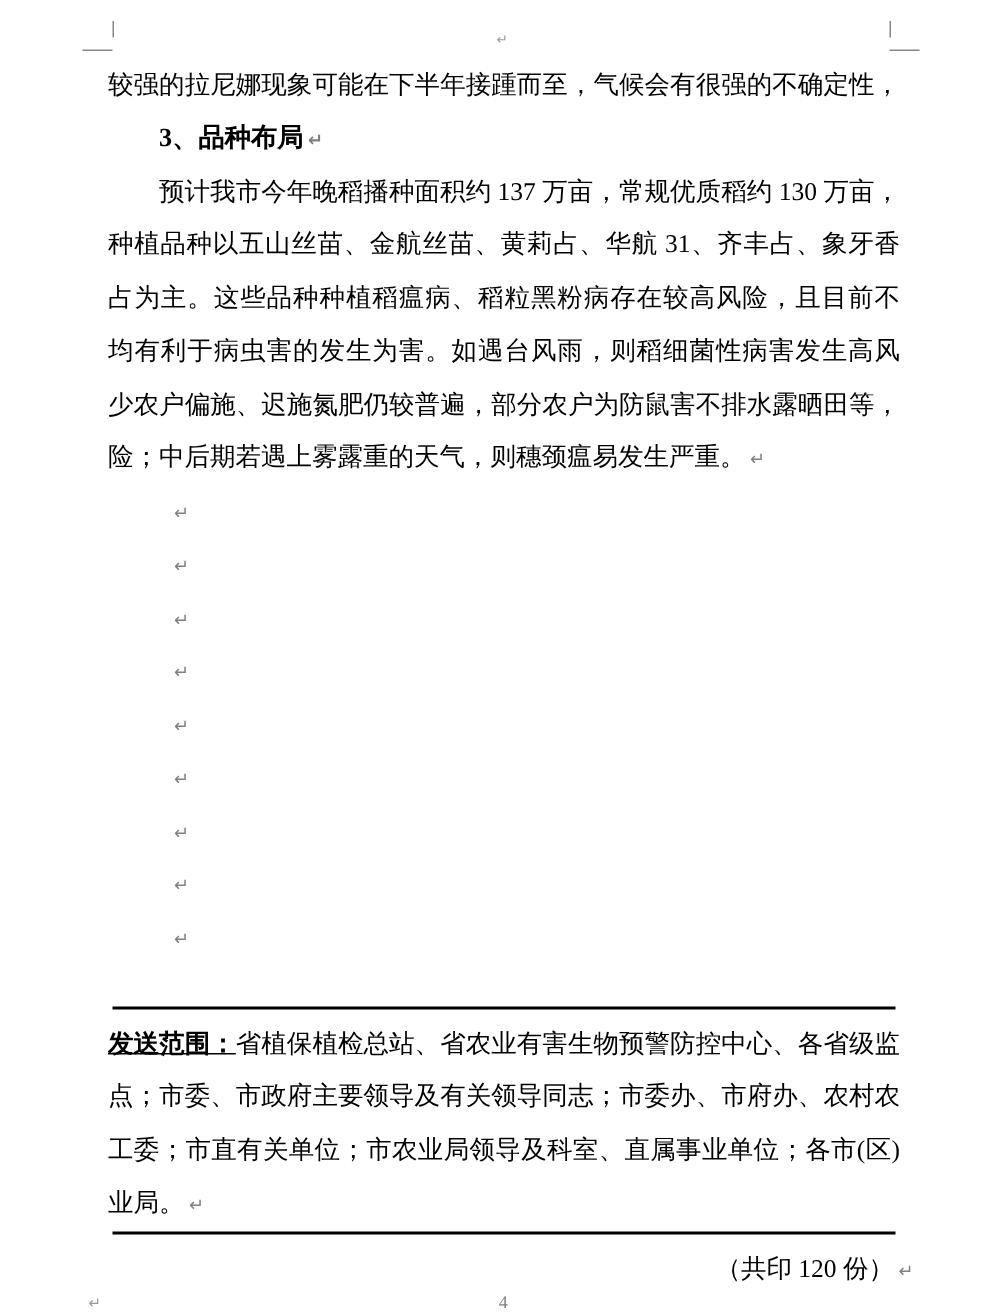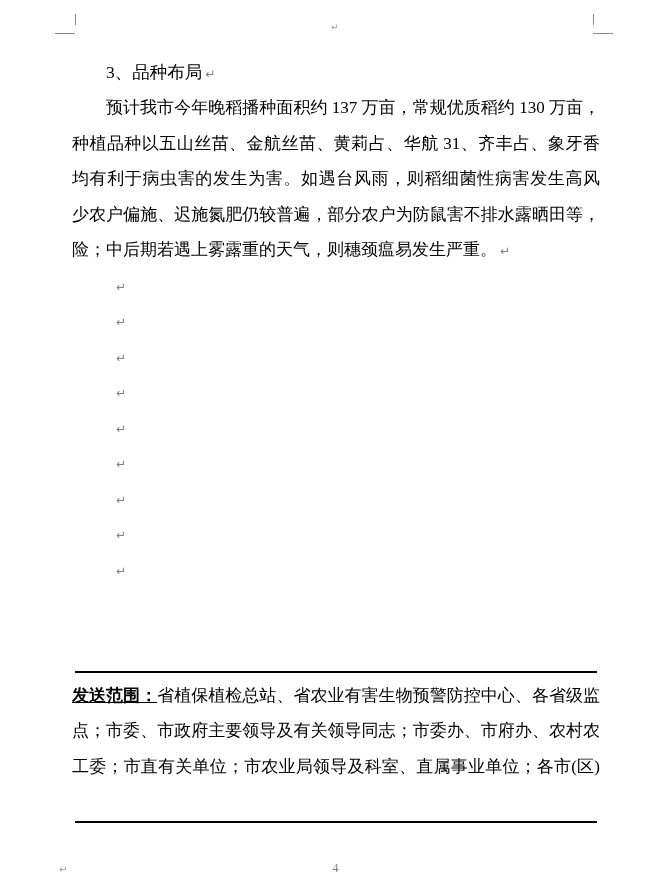--- a/index.html
+++ b/index.html
@@ -19,21 +19,21 @@
     font-family:"DejaVu Sans",sans-serif;
   }
   
   .content { position:absolute; left:72px; top:39px; width:528px; font-size:17px; }
   .line {
     height:35.47px; line-height:35.47px; overflow:hidden;
     text-align:justify; text-justify:inter-character;
   }
   .fill { text-align-last:justify; }
   .indent { text-indent:34px; }
-  .heading { font-weight:normal; font-size:17.5px;margin-top:16px; }
+  .heading { font-weight:bold; font-size:17.5px; }
   .blank { text-indent:41px; }
   .pilcrow {
     color:#808080; font-size:12px; font-family:"DejaVu Sans",sans-serif;
     padding-left:3px;
   }
   
   .rule { position:absolute; left:75px; width:522px; height:2px; background:#000000; }
   .rule-top { top:671px; }
   .rule-bottom { top:821px; }
   
@@ -59,25 +59,27 @@
 
 <div class="page">
 
   <div class="mark mark-tl-v"></div>
   <div class="mark mark-tl-h"></div>
   <div class="mark mark-tr-v"></div>
   <div class="mark mark-tr-h"></div>
   <span class="header-pilcrow">↵</span>
 
   <div class="content">
+    <div class="line fill">较强的拉尼娜现象可能在下半年接踵而至，气候会有很强的不确定性，</div>
 
     <div class="line heading indent"><span>3、品种布局</span><span class="pilcrow">↵</span></div>
 
     <div class="line fill indent">预计我市今年晚稻播种面积约 137 万亩，常规优质稻约 130 万亩，</div>
     <div class="line fill">种植品种以五山丝苗、金航丝苗、黄莉占、华航 31、齐丰占、象牙香</div>
+    <div class="line fill">占为主。这些品种种植稻瘟病、稻粒黑粉病存在较高风险，且目前不</div>
     <div class="line fill">均有利于病虫害的发生为害。如遇台风雨，则稻细菌性病害发生高风</div>
     <div class="line fill">少农户偏施、迟施氮肥仍较普遍，部分农户为防鼠害不排水露晒田等，</div>
     <div class="line"><span>险；中后期若遇上雾露重的天气，则穗颈瘟易发生严重。</span><span class="pilcrow">↵</span></div>
 
     <div class="line blank"><span class="pilcrow">↵</span></div>
     <div class="line blank"><span class="pilcrow">↵</span></div>
     <div class="line blank"><span class="pilcrow">↵</span></div>
     <div class="line blank"><span class="pilcrow">↵</span></div>
     <div class="line blank"><span class="pilcrow">↵</span></div>
     <div class="line blank"><span class="pilcrow">↵</span></div>
@@ -85,21 +87,23 @@
     <div class="line blank"><span class="pilcrow">↵</span></div>
     <div class="line blank"><span class="pilcrow">↵</span></div>
   </div>
 
   <div class="rule rule-top"></div>
 
   <div class="footer">
     <div class="line fill"><span class="footer-label">发送范围：</span><span>省植保植检总站、省农业有害生物预警防控中心、各省级监测</span></div>
     <div class="line fill">点；市委、市政府主要领导及有关领导同志；市委办、市府办、农村农业</div>
     <div class="line fill">工委；市直有关单位；市农业局领导及科室、直属事业单位；各市(区)农</div>
+    <div class="line"><span>业局。</span><span class="pilcrow">↵</span></div>
   </div>
 
   <div class="rule rule-bottom"></div>
 
+  <div class="print-line"><span>（共印 120 份）</span><span class="pilcrow">↵</span></div>
 
   <span class="bottom-pilcrow">↵</span>
   <div class="page-number">4</div>
 
 </div>
 
 </body></html>

